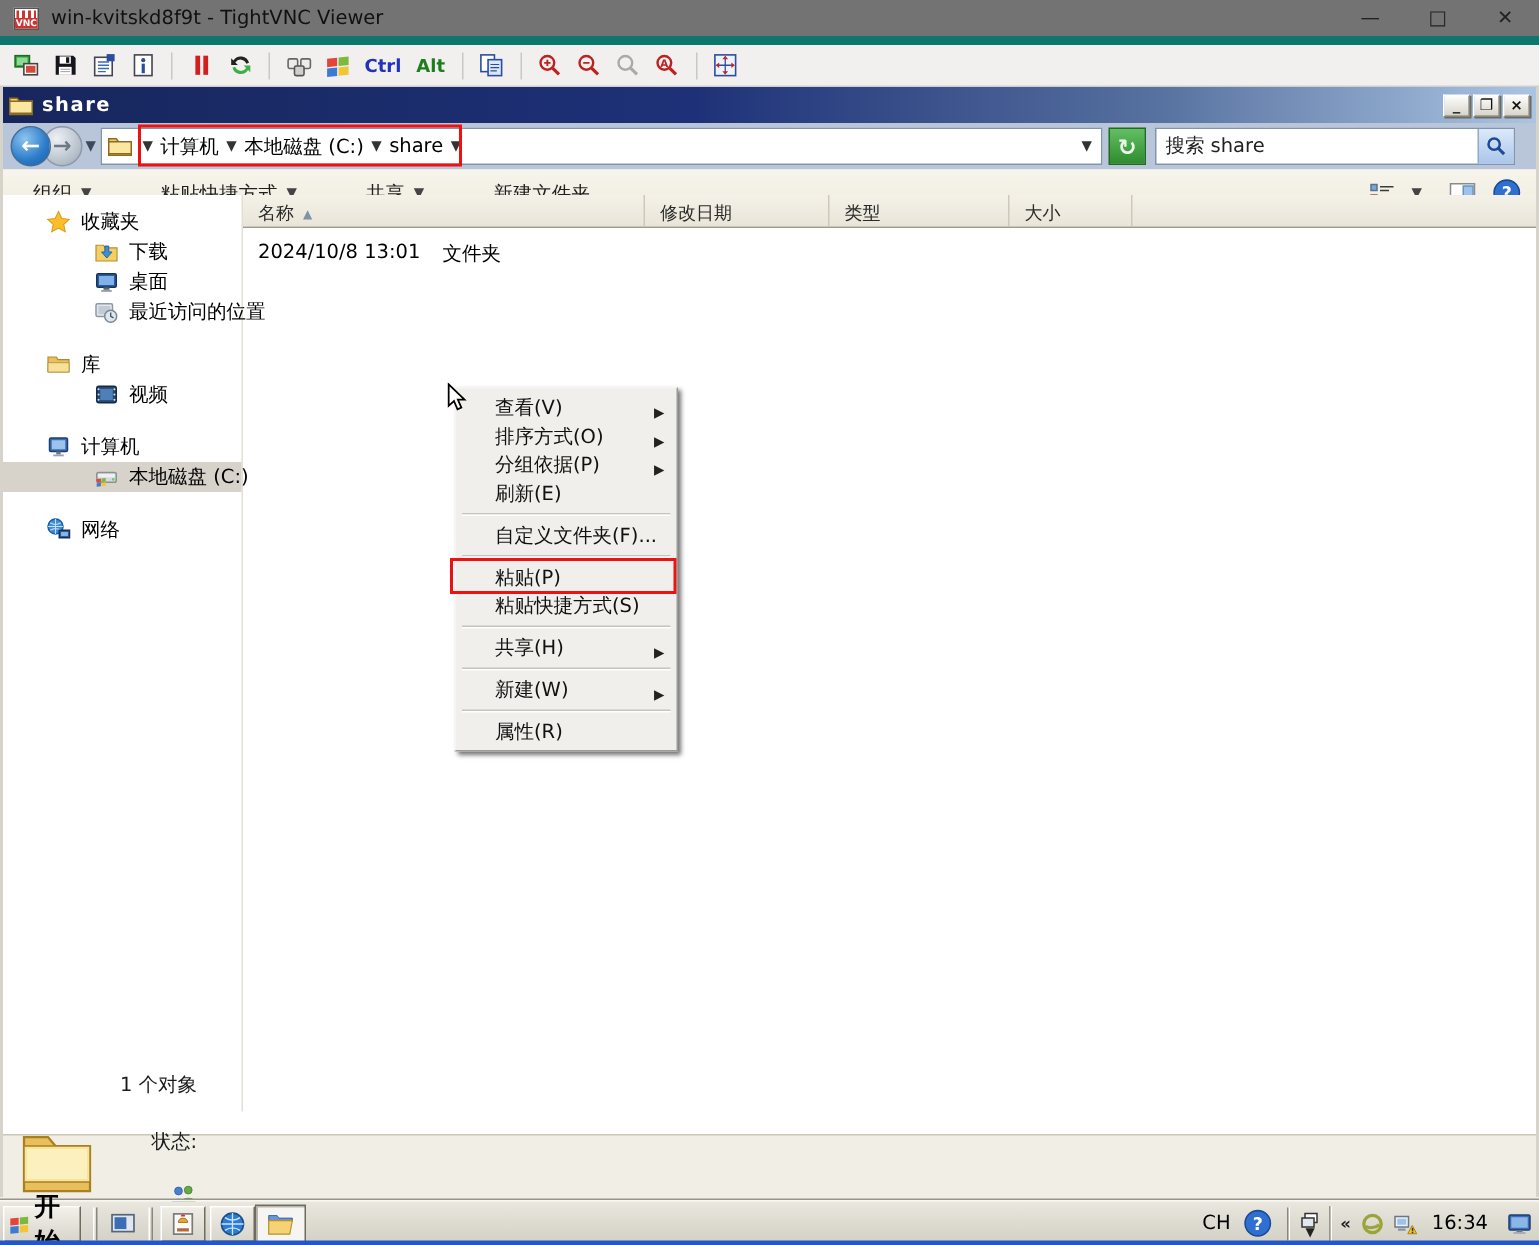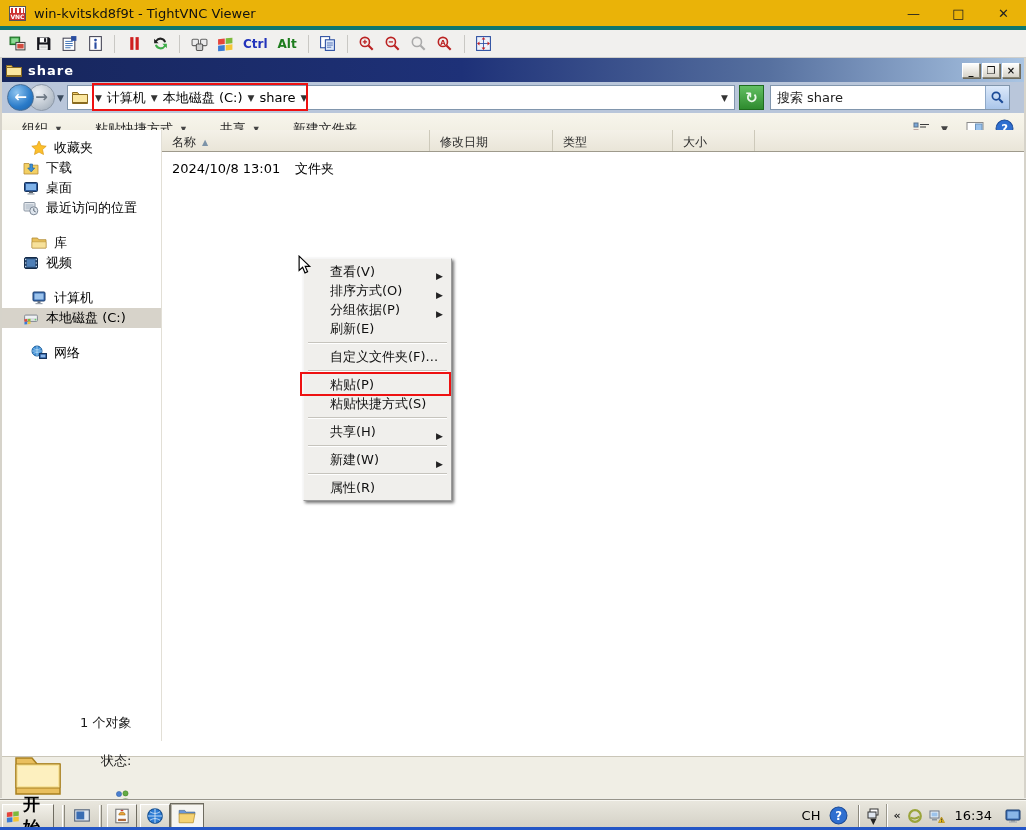--- a/index.html
+++ b/index.html
@@ -3,21 +3,21 @@
 <meta charset="utf-8">
 <style>
   * { margin:0; padding:0; box-sizing:border-box; }
   html,body { width:1026px; height:830px; }
   body { font-family:"DejaVu Sans", sans-serif; font-size:13px; color:#000; background:#efeee8; position:relative; overflow:hidden; }
   .abs { position:absolute; }
   svg { display:block; }
   .ico { display:inline-flex; align-items:center; justify-content:center; }
 
   
-  #vnc-titlebar { left:0; top:0; width:1026px; height:30px; background:#eab308; border-bottom:4px solid #0f766e; display:flex; align-items:center; }
+  #vnc-titlebar { left:0; top:0; width:1026px; height:30px; background:#737373; border-bottom:6px solid #0f766e; display:flex; align-items:center; }
   #vnc-logo { width:17px; height:15px; margin:0 8px 0 9px; background:#fff; border:1px solid #555; position:relative; font-size:6px; font-weight:bold; color:#fff; display:flex; align-items:flex-end; justify-content:center; }
   #vnc-logo::before { content:""; position:absolute; top:1px; left:1px; right:1px; height:5px; background:repeating-linear-gradient(90deg,#c33 0 2px,#fff 2px 4px); }
   #vnc-logo::after { content:"VNC"; position:absolute; bottom:0; left:0; right:0; background:#c33; color:#fff; font-size:6px; text-align:center; }
   #vnc-title { font-size:13px; color:#111; }
   #vnc-winbtns { margin-left:auto; display:flex; }
   #vnc-winbtns .wb { width:45px; height:29px; display:flex; align-items:center; justify-content:center; color:#222; font-size:13px; }
   
   #vnc-toolbar { left:0; top:30px; width:1026px; height:28px; background:#f1f0ee; border-bottom:1px solid #cfcfcb; display:flex; align-items:center; padding-left:6px; gap:4px; }
   .tbtn { width:22px; height:22px; display:flex; align-items:center; justify-content:center; }
   .tbtn svg { width:17px; height:17px; }
@@ -51,21 +51,21 @@
   
   #x-cmd { left:0; top:55px; width:1022px; height:32px; background:linear-gradient(#f7f5ec,#eeebdd); border-bottom:1px solid #d9d5c6; display:flex; align-items:center; padding:0 10px; }
   .cmd-item { display:flex; align-items:center; gap:6px; padding:4px 10px; font-size:13px; color:#1f1f1f; }
   .cmd-item .dd { font-size:9px; color:#444; }
   #cmd-right { margin-left:auto; display:flex; align-items:center; gap:10px; }
   
   #x-main { left:0; top:72px; width:1022px; height:611px; background:#fff; display:flex; }
   #x-sidebar { width:160px; height:100%; border-right:1px solid #e2dfd6; padding-top:8px; }
   .side-row { height:20px; display:flex; align-items:center; gap:7px; font-size:13px; white-space:nowrap; }
   .side-row.lvl0 { padding-left:28px; }
-  .side-row.lvl1 { padding-left:20px; }
+  .side-row.lvl1 { padding-left:60px; }
   .side-row.gap { margin-top:15px; }
   .side-row.selected { background:#d7d3ca; }
   .side-row .ico { width:17px; height:17px; flex:0 0 17px; }
   .side-row .ico svg { width:16px; height:16px; }
   #x-filepane { flex:1; position:relative; }
   #col-headers { display:flex; height:22px; border-bottom:1px solid #9e9a8c; background:linear-gradient(#f4f1e8,#e9e5d8); }
   .colh { border-right:1px solid #cdc9ba; padding:3px 0 0 10px; font-size:12px; color:#2a2a2a; display:flex; align-items:center; gap:6px; }
   .colh .sort { color:#7c93a8; font-size:8px; }
   .file-row { display:flex; height:21px; margin-top:6px; align-items:center; }
   .fcell { font-size:13px; overflow:hidden; white-space:nowrap; }
@@ -289,21 +289,21 @@
             <svg width="15" height="15" viewBox="0 0 16 16">
               <circle cx="6.5" cy="6.5" r="4" fill="none" stroke="#1b4a96" stroke-width="1.8"></circle>
               <line x1="9.6" y1="9.6" x2="13.6" y2="13.6" stroke="#1b4a96" stroke-width="2.2"></line>
             </svg>
           </span>
       </div>
     </div>
   </div>
 
   <div id="x-cmd" class="abs">
-    <div id="cmd-left" style="display:flex;align-items:center;gap:12px;font-family:Liberation Serif, serif;">
+    <div id="cmd-left" style="display:flex;align-items:center;gap:26px;">
         <div class="cmd-item">
           <span>组织</span>
           <span class="dd">▼</span>
         </div>
         <div class="cmd-item">
           <span>粘贴快捷方式</span>
           <span class="dd">▼</span>
         </div>
         <div class="cmd-item">
           <span>共享</span>

